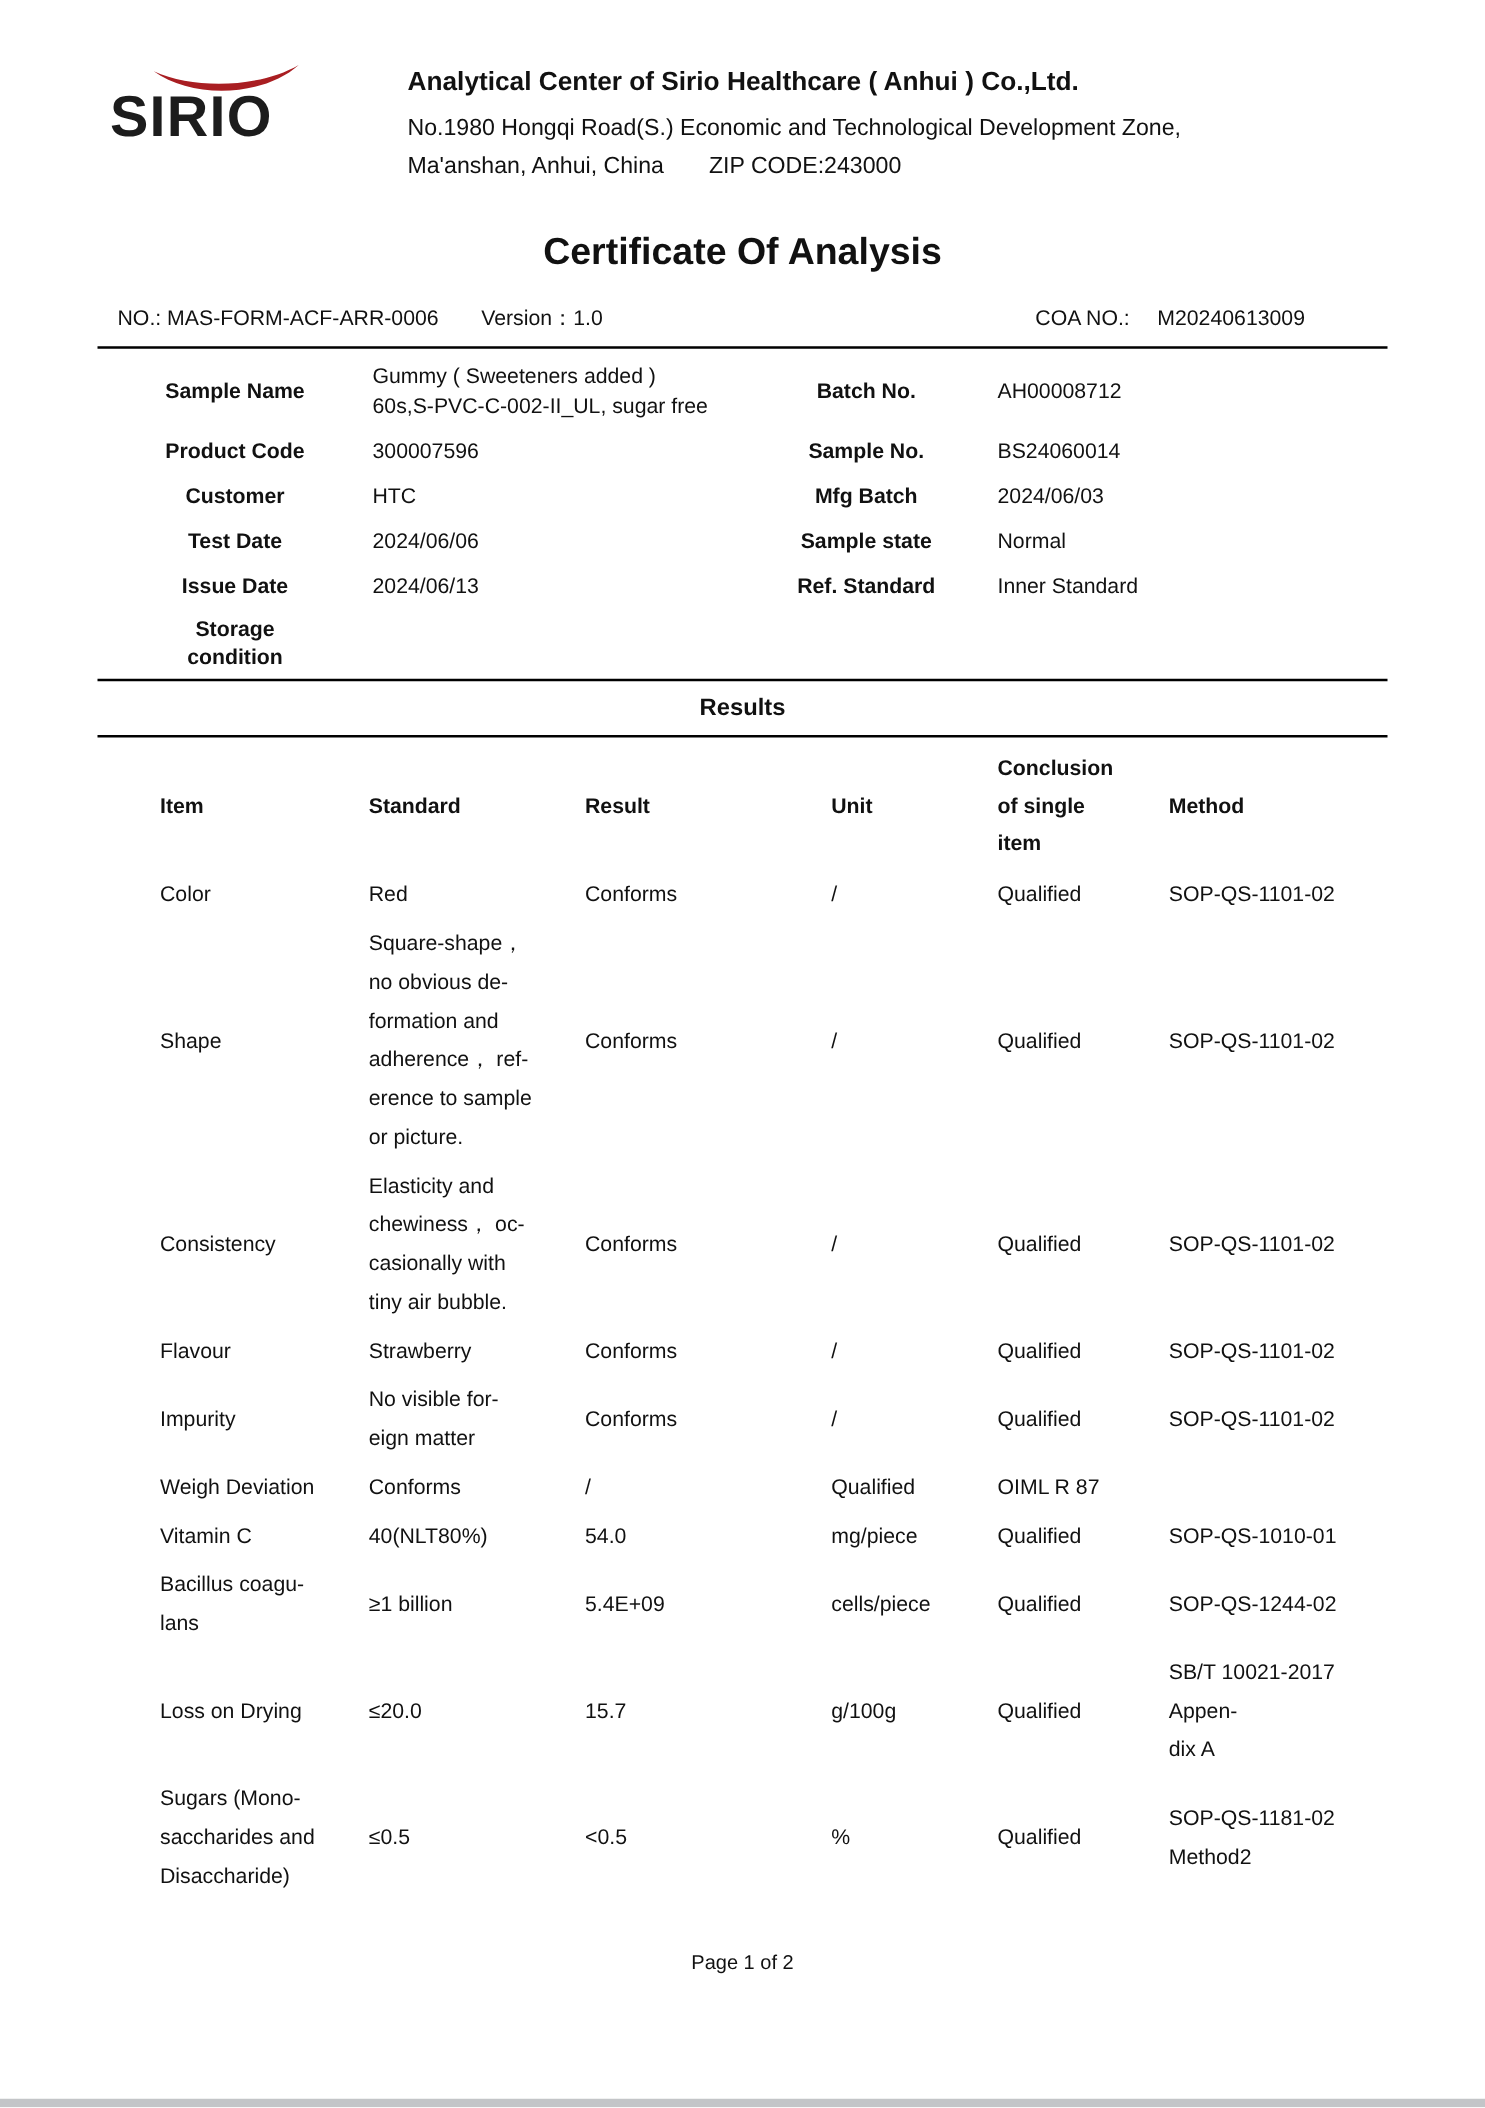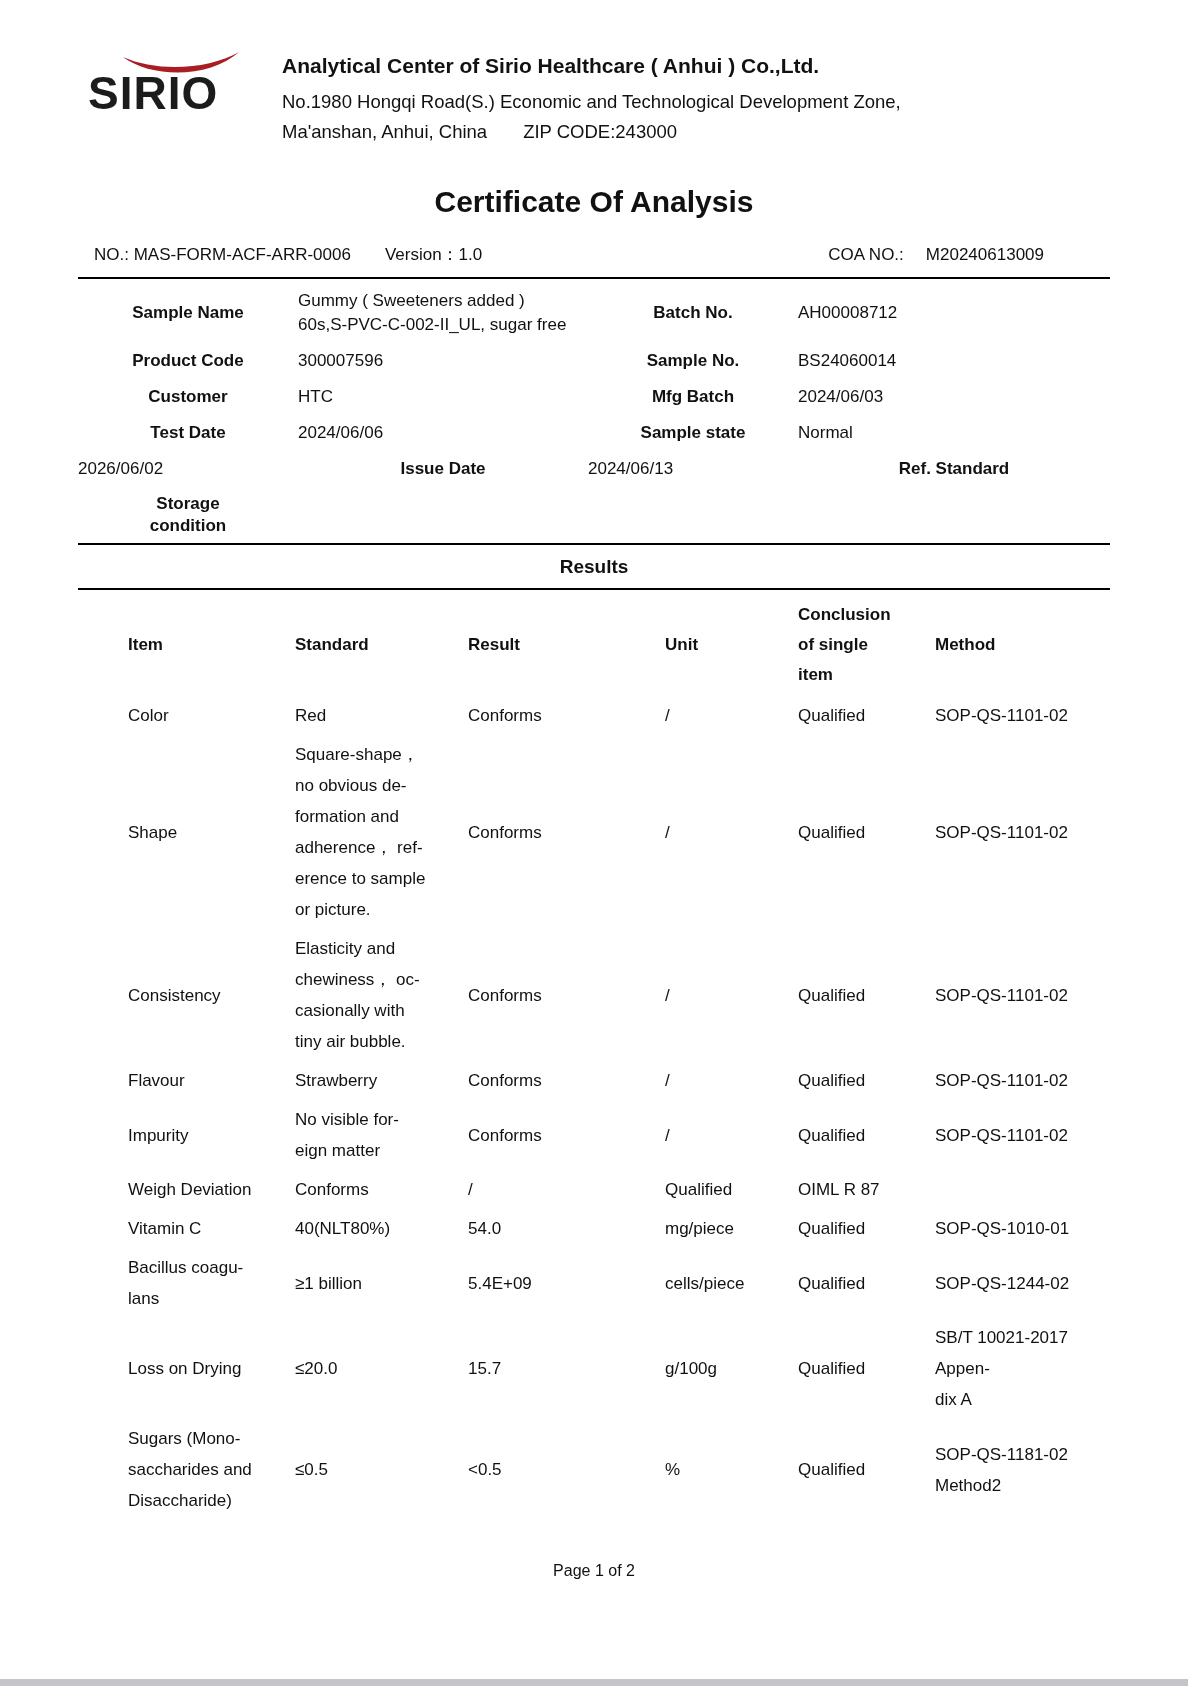--- a/index.html
+++ b/index.html
@@ -6,21 +6,21 @@
   .page{
     position:relative;
     width:1188px;height:1686px;
     background:#ffffff;
     font-family:"Liberation Sans", sans-serif;
     color:#111;
     overflow:hidden;
     box-sizing:border-box;
   }
   
-  .header{display:flex;align-items:flex-start;padding:50px 78px 0 88px;}
+  .header{display:flex;align-items:flex-start;padding:50px 78px 0 88px;gap:44px;}
   .logo{width:170px;flex:0 0 auto;display:flex;flex-direction:column;}
   .logo-arc{margin-left:32px;margin-bottom:-8px;display:block;}
   .logo-text{font-size:46px;font-weight:600;letter-spacing:1px;color:#1c1c1c;line-height:1.1;}
   .company{margin-left:24px;padding-top:4px;}
   .company-name{font-size:21px;font-weight:700;margin-bottom:9px;}
   .company-addr{font-size:18.5px;line-height:30px;}
   .addr-zip{margin-left:36px;}
   
   .doc-title{text-align:center;font-size:30px;font-weight:700;margin-top:38px;}
   .meta-row{display:flex;align-items:baseline;margin:24px 78px 0 78px;font-size:17px;}
@@ -96,25 +96,25 @@
     <div class="info-label">Customer</div>
     <div class="info-value">HTC</div>
     <div class="info-label">Mfg Batch</div>
     <div class="info-value">2024/06/03</div>
 
     <div class="info-label">Test Date</div>
     <div class="info-value">2024/06/06</div>
     <div class="info-label">Sample state</div>
     <div class="info-value">Normal</div>
 
-    <div class="info-value">2026/06/02</div>
     <div class="info-label">Issue Date</div>
     <div class="info-value">2024/06/13</div>
 
     <div class="info-label">Ref. Standard</div>
+    <div class="info-value">Inner Standard</div>
     <div class="info-label">Storage
 condition</div>
   </div>
 
   <hr class="rule thick">
 
   <div class="results-heading">Results</div>
 
   <hr class="rule" style="margin-top:0;">
 

